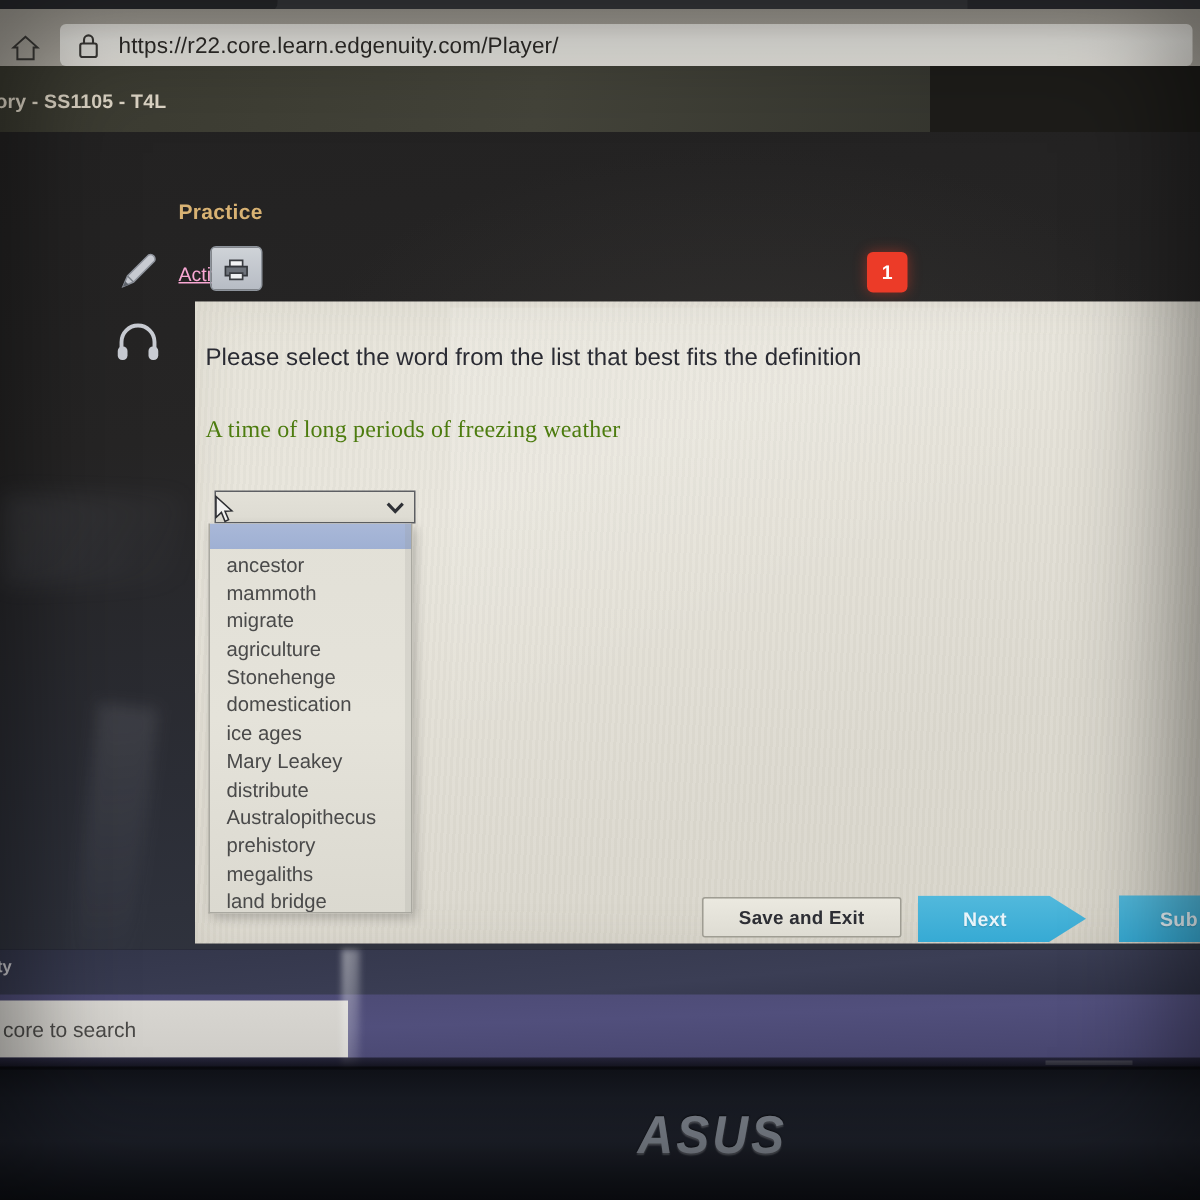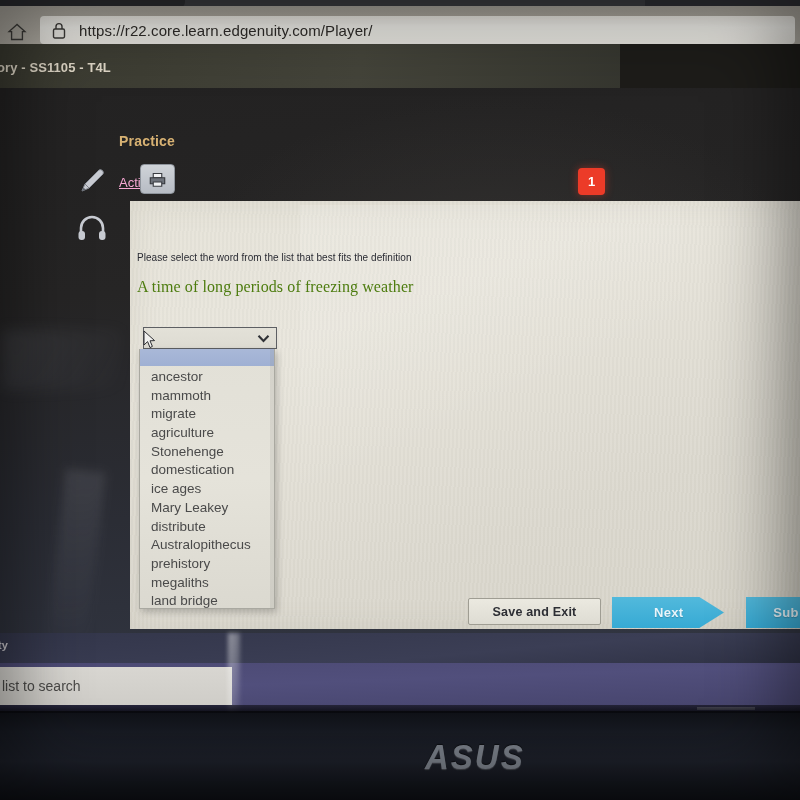--- a/index.html
+++ b/index.html
@@ -172,23 +172,22 @@
   }
   #panel-sheen {
     position: absolute; left: 300px; top: 205px;
     width: 380px; height: 300px;
     background: linear-gradient(155deg, rgba(255,255,255,.14), rgba(255,255,255,0) 65%);
     pointer-events: none;
   }
 
   #prompt {
     position: absolute; left: 137px; top: 230px;
-    font-size: 10px; color: #2a2b33;
+    font-size: 16px; color: #2a2b33;
     letter-spacing: .05px;
-    margin-top: 22px;
   }
   #definition {
     position: absolute; left: 137px; top: 278px;
     font-family: "Liberation Serif", serif;
     font-size: 16px; color: #4d7c0f;
     letter-spacing: .1px;
   }
 
   
   #select-box {
@@ -248,21 +247,21 @@
     letter-spacing: .2px;
   }
   #btn-next {
     position: absolute; left: 612px; top: 597px;
     width: 112px; height: 31px;
     background: linear-gradient(180deg,#52b9dc 0%,#36aad4 100%);
     clip-path: polygon(0 0, 78% 0, 100% 50%, 78% 100%, 0 100%);
     font-size: 13px; font-weight: bold;
     color: #e8f4fa;
     display: flex; align-items: center;
-    padding-left: 42px;
+    padding-left: 30px;
     letter-spacing: .3px;
     text-shadow: 0 1px 1px rgba(0,0,0,.18);
   }
   #btn-submit {
     position: absolute; left: 746px; top: 597px;
     width: 80px; height: 31px;
     background: linear-gradient(180deg,#52b9dc 0%,#36aad4 100%);
     font-size: 13px; font-weight: bold;
     color: #e8f4fa;
     display: flex; align-items: center; justify-content: center;
@@ -418,21 +417,21 @@
   <div id="btn-submit">Sub</div>
 
   <div id="os-strip"></div>
   <div id="os-strip-text">ty</div>
 
   <div id="taskbar">
     
   </div>
 
   <div id="search-box">
-    <span id="search-text">list to search</span>
+    <span id="search-text">core to search</span>
   </div>
   <div id="search-glare"></div>
   <div id="tray-bar"></div>
 
   <div id="bottom-dark"></div>
 
   <div id="bezel-hinge"></div>
   <div id="bezel"></div>
   <div id="asus-logo">ASUS</div>
 

